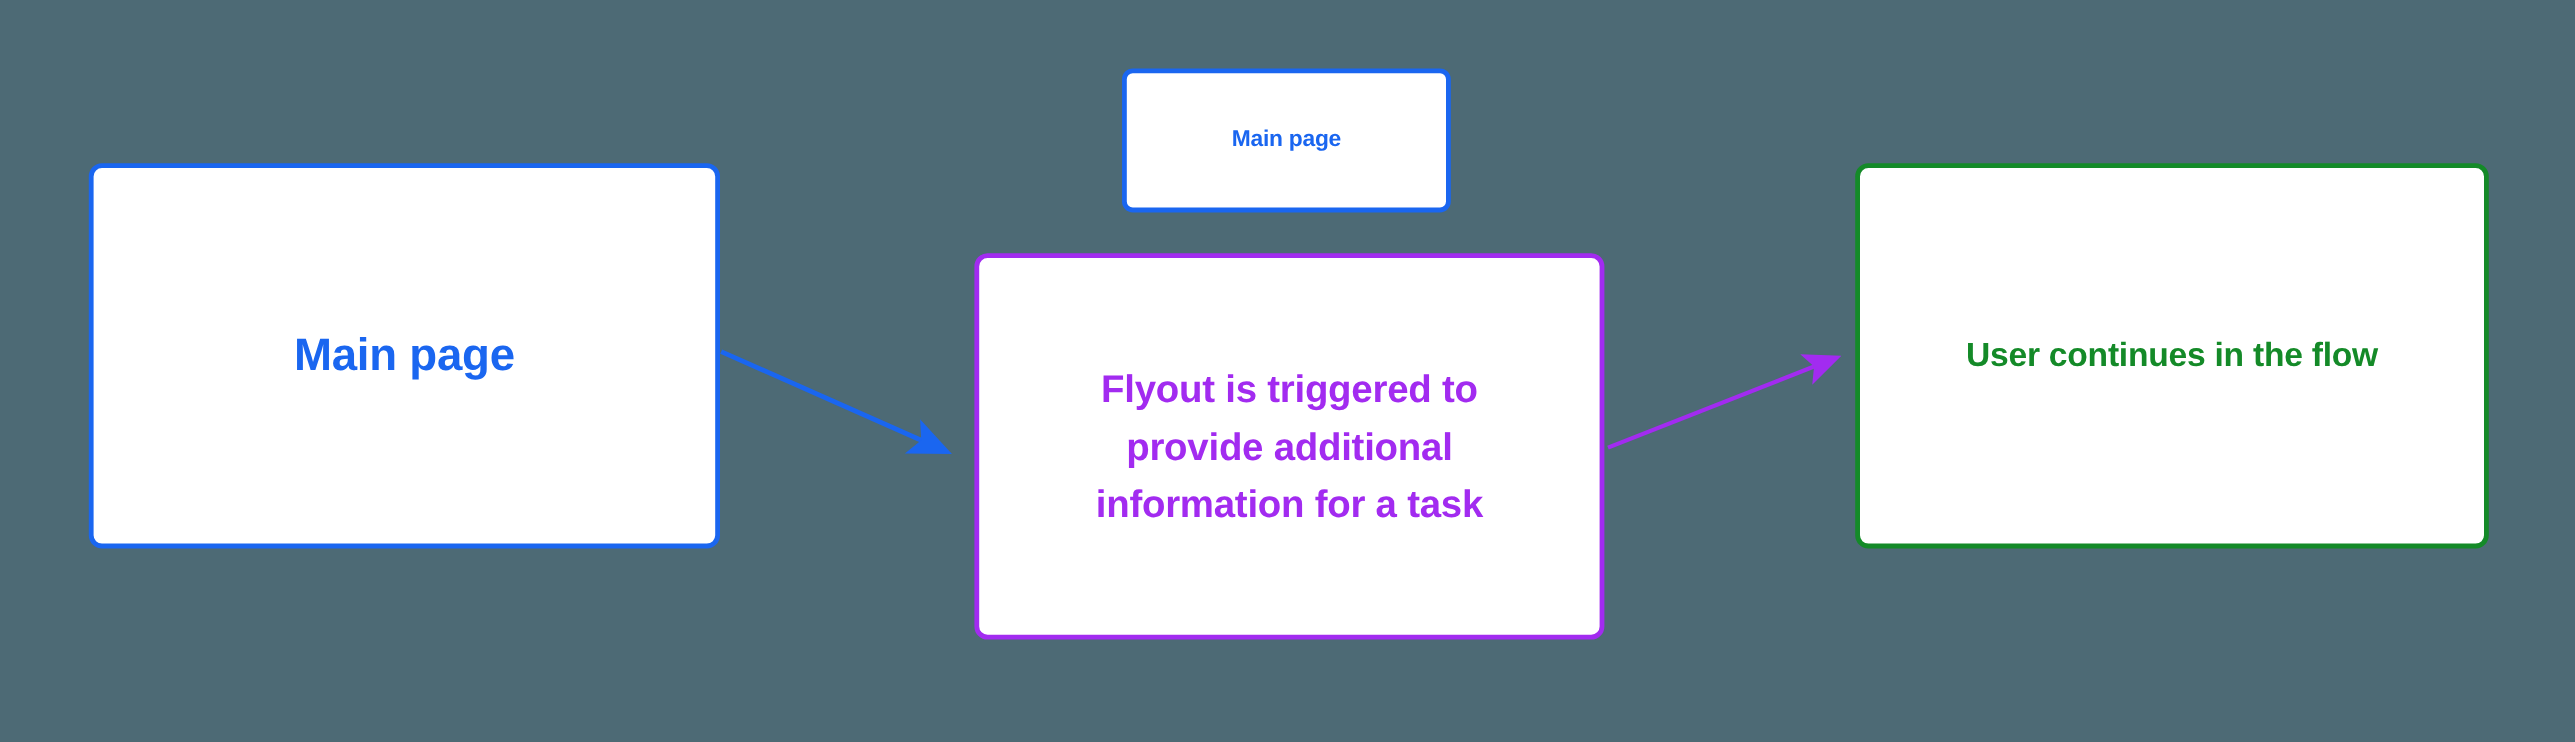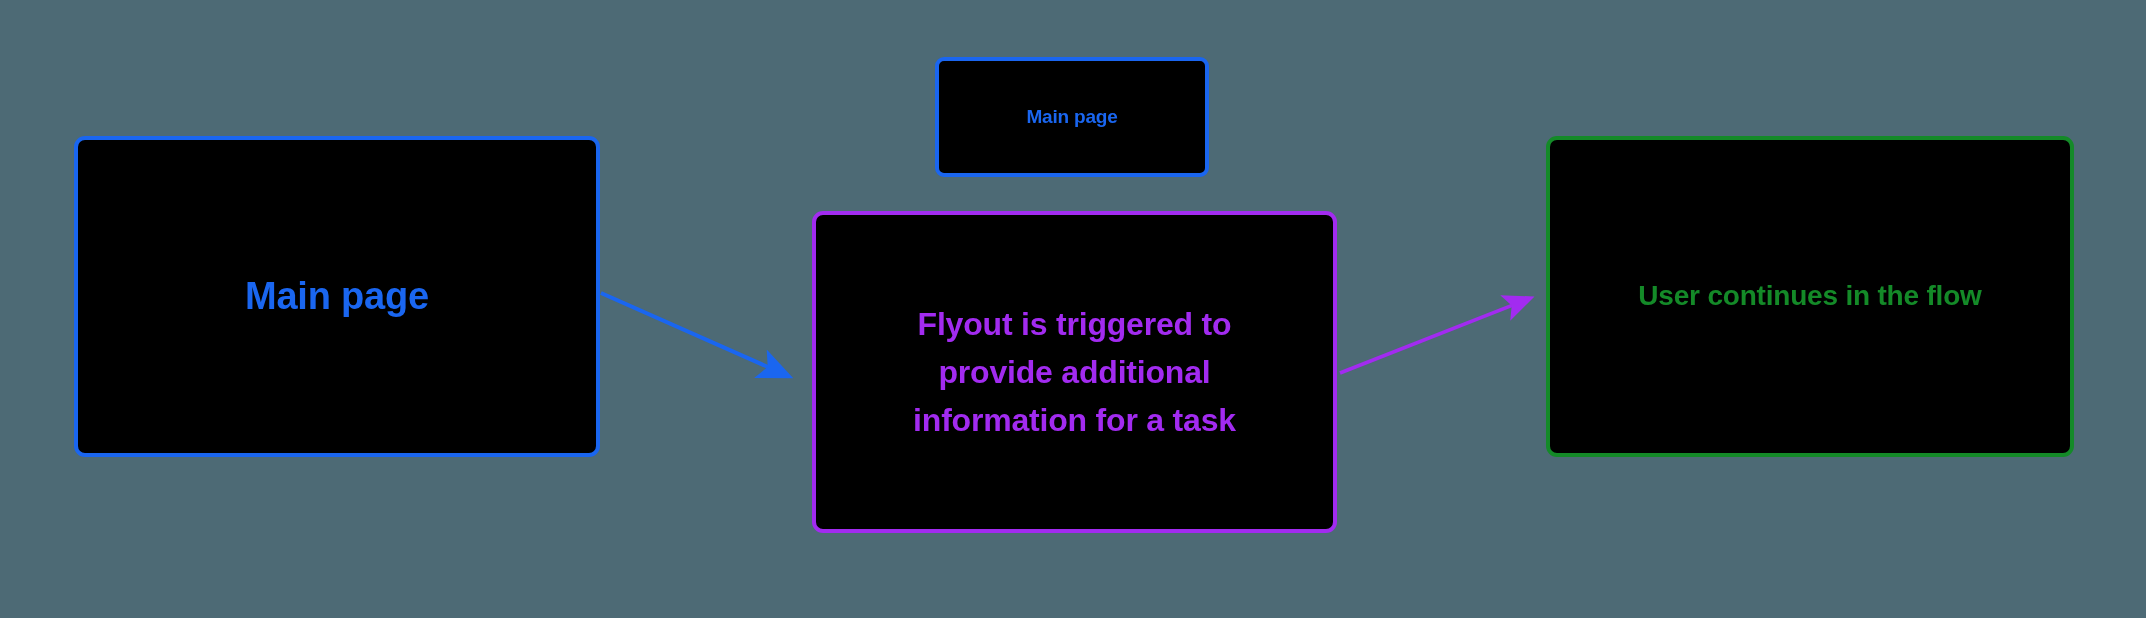--- a/index.html
+++ b/index.html
@@ -13,21 +13,21 @@
   #canvas {
     position: relative;
     width: 2146px;
     height: 618px;
     background: #4d6a75;
     overflow: hidden;
   }
   .node {
     position: absolute;
     box-sizing: border-box;
-    background: #000000;
+    background: #ffffff;
     border-style: solid;
     border-radius: 11px;
     display: flex;
     align-items: center;
     justify-content: center;
     text-align: center;
     font-weight: bold;
     line-height: 1.32;
     letter-spacing: -0.2px;
   }

